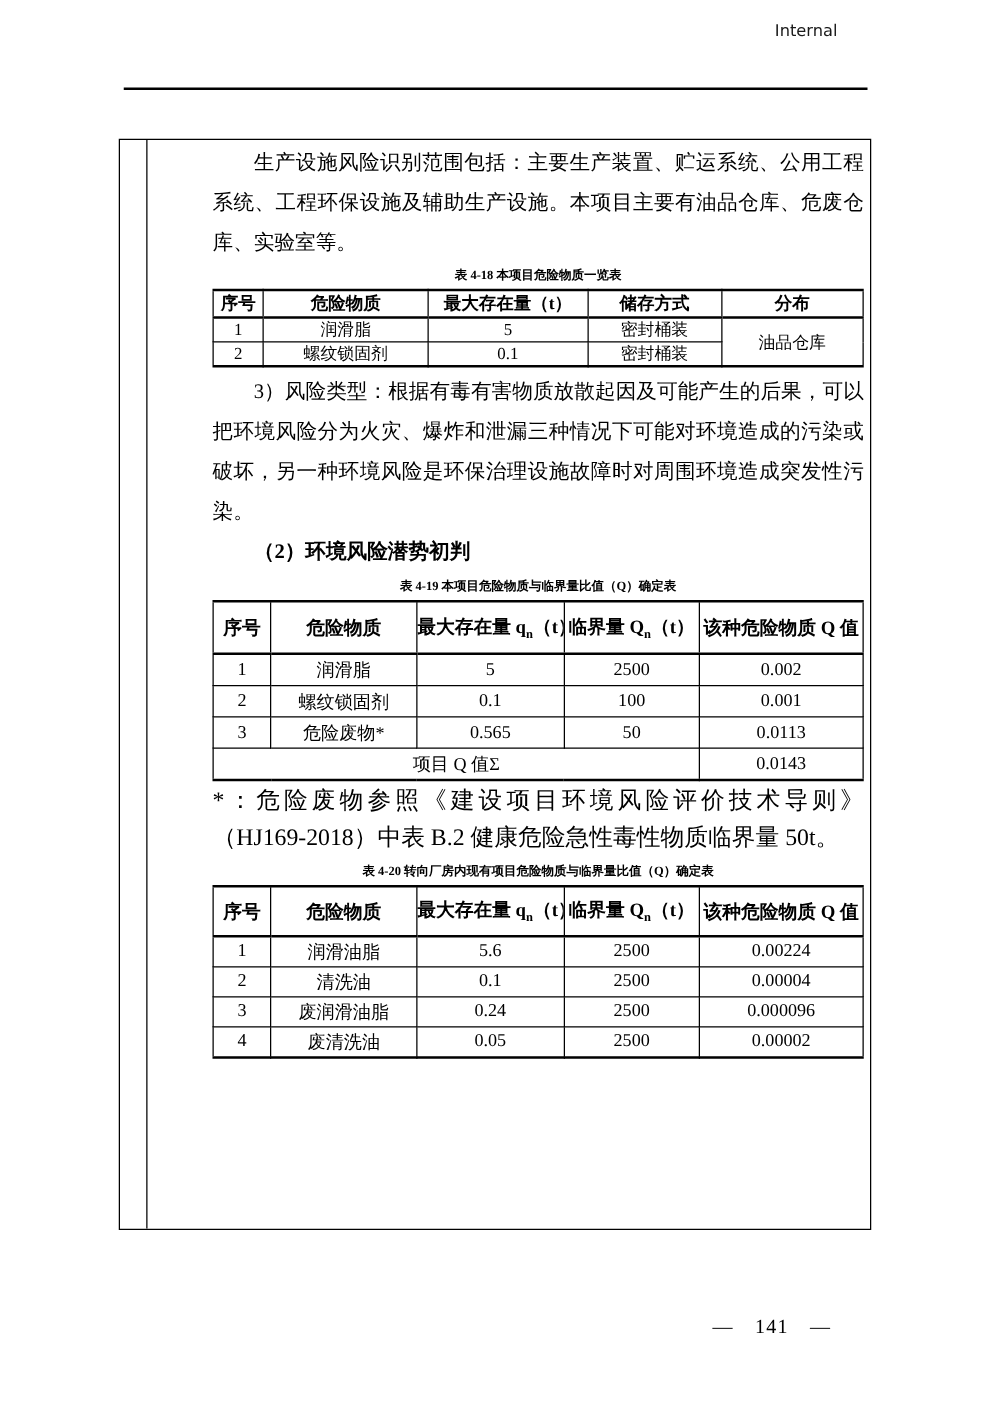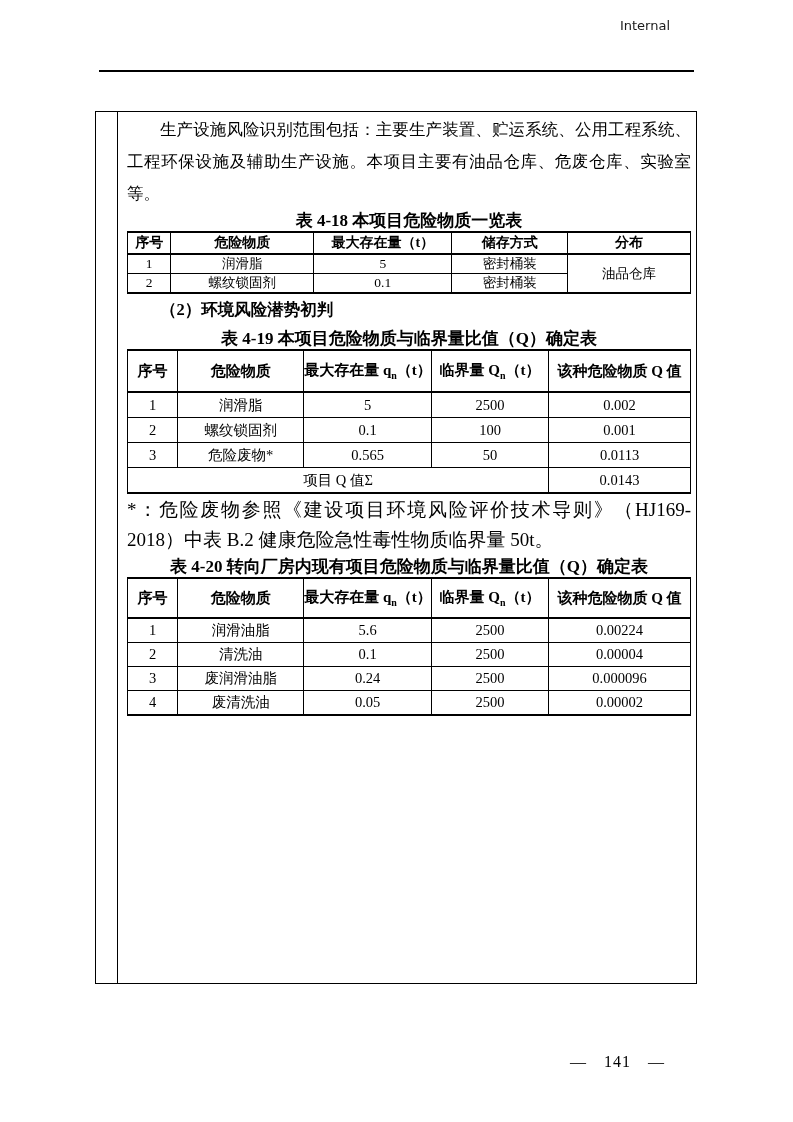--- a/index.html
+++ b/index.html
@@ -2,26 +2,26 @@
 <html><head>
 <meta charset="utf-8">
 <style>
   html,body{margin:0;padding:0;background:#ffffff;}
   .page{position:relative;width:718px;height:1122px;background:#ffffff;overflow:hidden;
         font-family:"Liberation Serif","DejaVu Serif",serif;color:#000;}
   .internal{position:absolute;top:18px;right:48px;font-family:"DejaVu Sans","Liberation Sans",sans-serif;
         font-size:13px;color:#1a1a1a;}
   .top-rule{position:absolute;top:70px;left:99px;width:595px;height:2px;background:#000;}
   .content-box{position:absolute;top:111px;left:95px;width:602px;height:873px;
-        border:1.5px solid #000;box-sizing:border-box;display:flex;overflow:hidden;}
+        border:1.5px solid #000;box-sizing:border-box;display:flex;overflow:hidden;gap:43px;}
   .side-col{width:21px;border-right:1px solid #000;flex:none;}
   .main-col{flex:1;padding:2px 5px 0 9px;overflow:hidden;}
   .para{margin:0;text-indent:2em;font-size:16.5px;line-height:32px;text-align:justify;}
   .para.head2{font-weight:700;}
-  .tbl-title{text-align:center;font-weight:700;font-size:17px;line-height:18px;margin:2px 0 1px;}
+  .tbl-title{text-align:center;font-weight:700;font-size:10px;line-height:18px;margin:2px 0 1px;}
   table{border-collapse:collapse;width:100%;table-layout:fixed;}
   .tbl{border-top:2px solid #000;border-bottom:2px solid #000;}
   .tbl th,.tbl td{border:1px solid #000;text-align:center;vertical-align:middle;
         padding:0;overflow:hidden;white-space:nowrap;}
   .tbl thead th{border-bottom:2px solid #000;font-weight:700;}
   .t18 th{height:20px;font-size:14px;}
   .t18 td{height:17px;font-size:13.5px;}
   .t19 th{height:40px;font-size:15px;}
   .t19 td{height:24px;font-size:14.5px;}
   .t20 th{height:38px;font-size:15px;}
@@ -74,20 +74,21 @@
           </tr>
           <tr>
             <td>2</td>
             <td>螺纹锁固剂</td>
             <td>0.1</td>
             <td>密封桶装</td>
           </tr>
         </tbody>
       </table>
 
+      <p class="para" style="margin-top:3px">3）风险类型：根据有毒有害物质放散起因及可能产生的后果，可以把环境风险分为火灾、爆炸和泄漏三种情况下可能对环境造成的污染或破坏，另一种环境风险是环保治理设施故障时对周围环境造成突发性污染。</p>
       <p class="para head2">（2）环境风险潜势初判</p>
 
       <p class="tbl-title t19-title">表 4-19  本项目危险物质与临界量比值（Q）确定表</p>
       <table class="tbl t19">
         <colgroup>
           <col style="width:8.9%">
             <col style="width:22.4%">
             <col style="width:22.7%">
             <col style="width:20.8%">
             <col style="width:25.2%">

